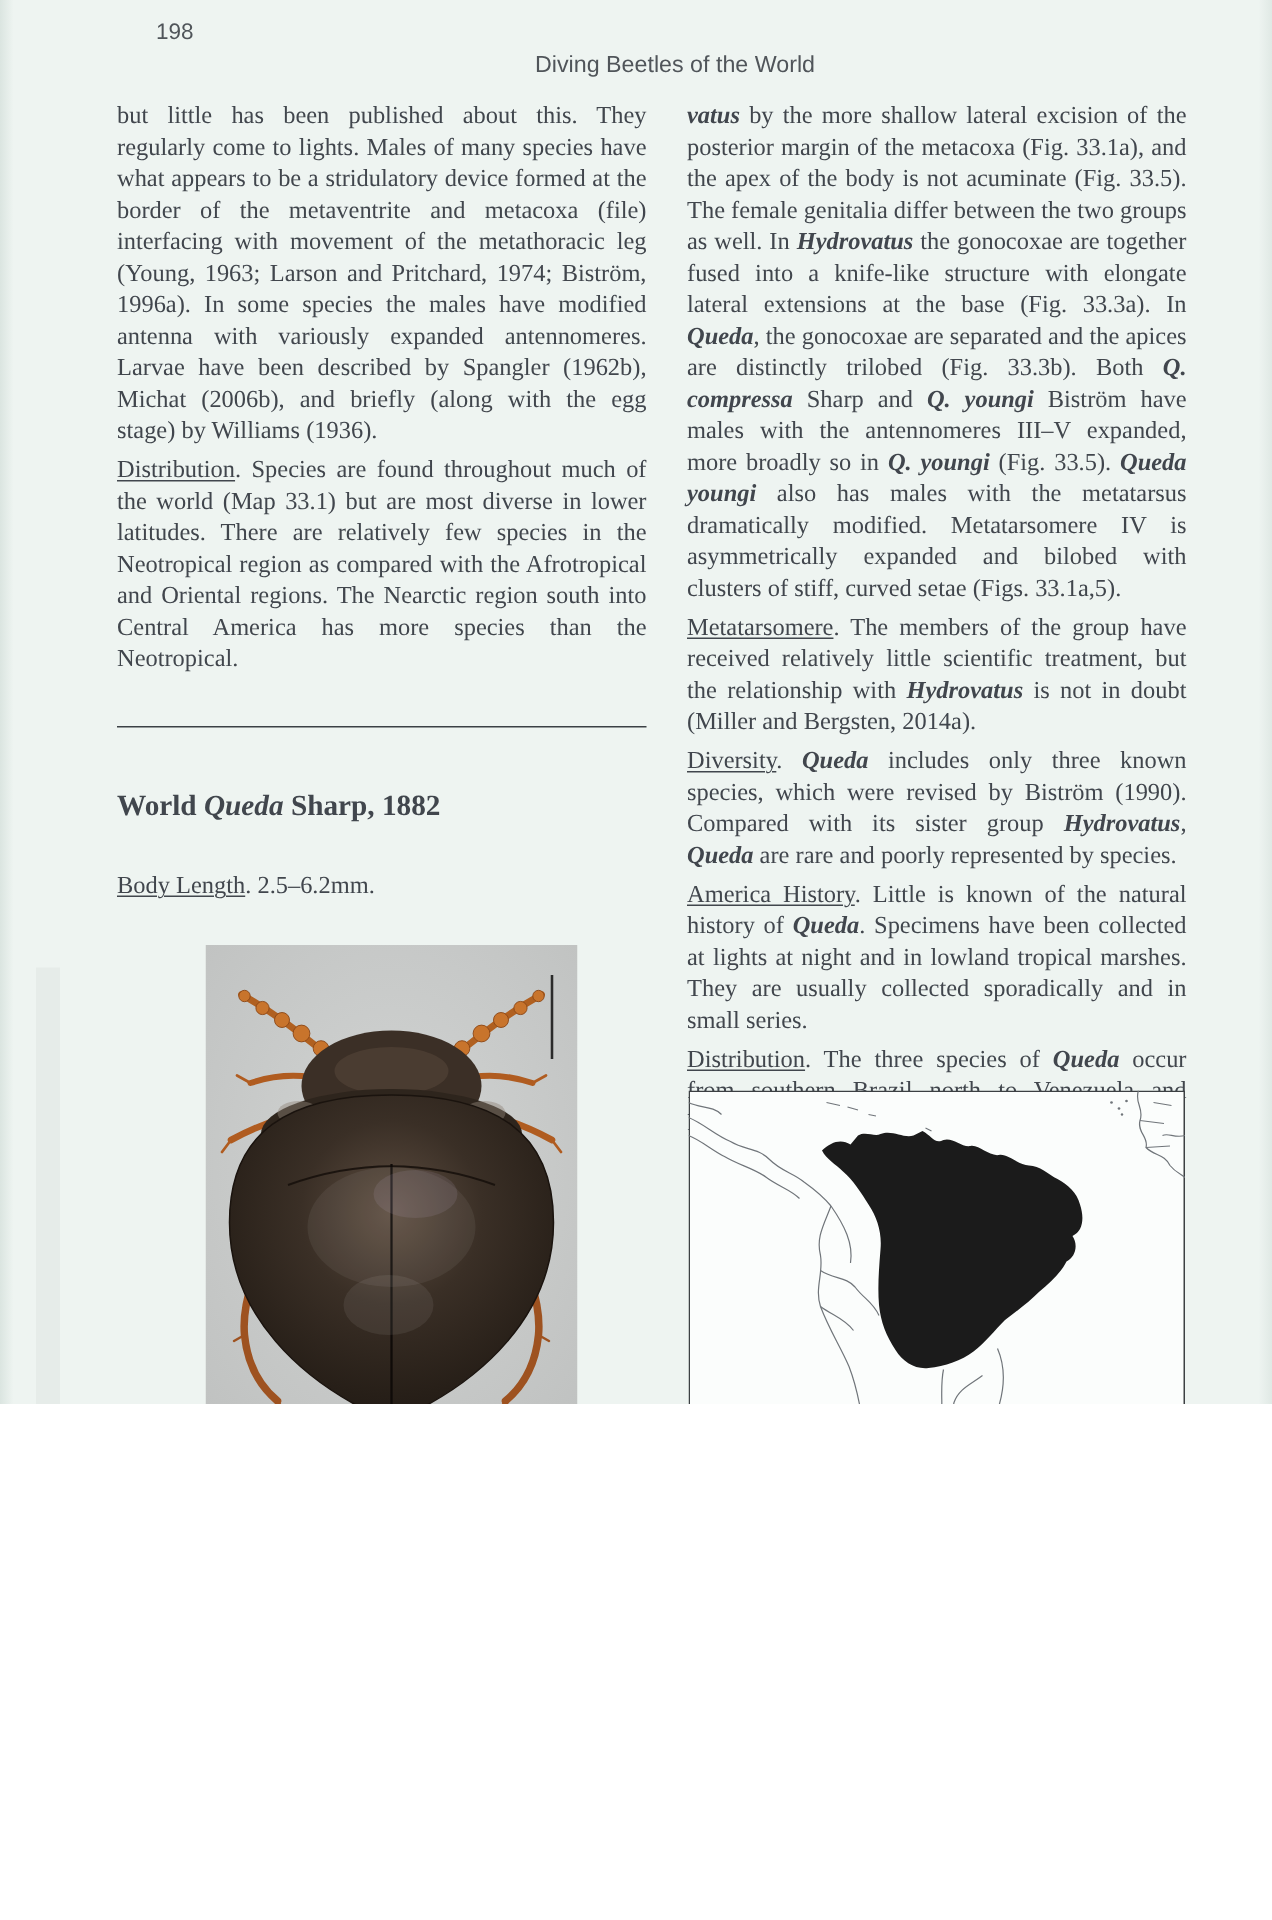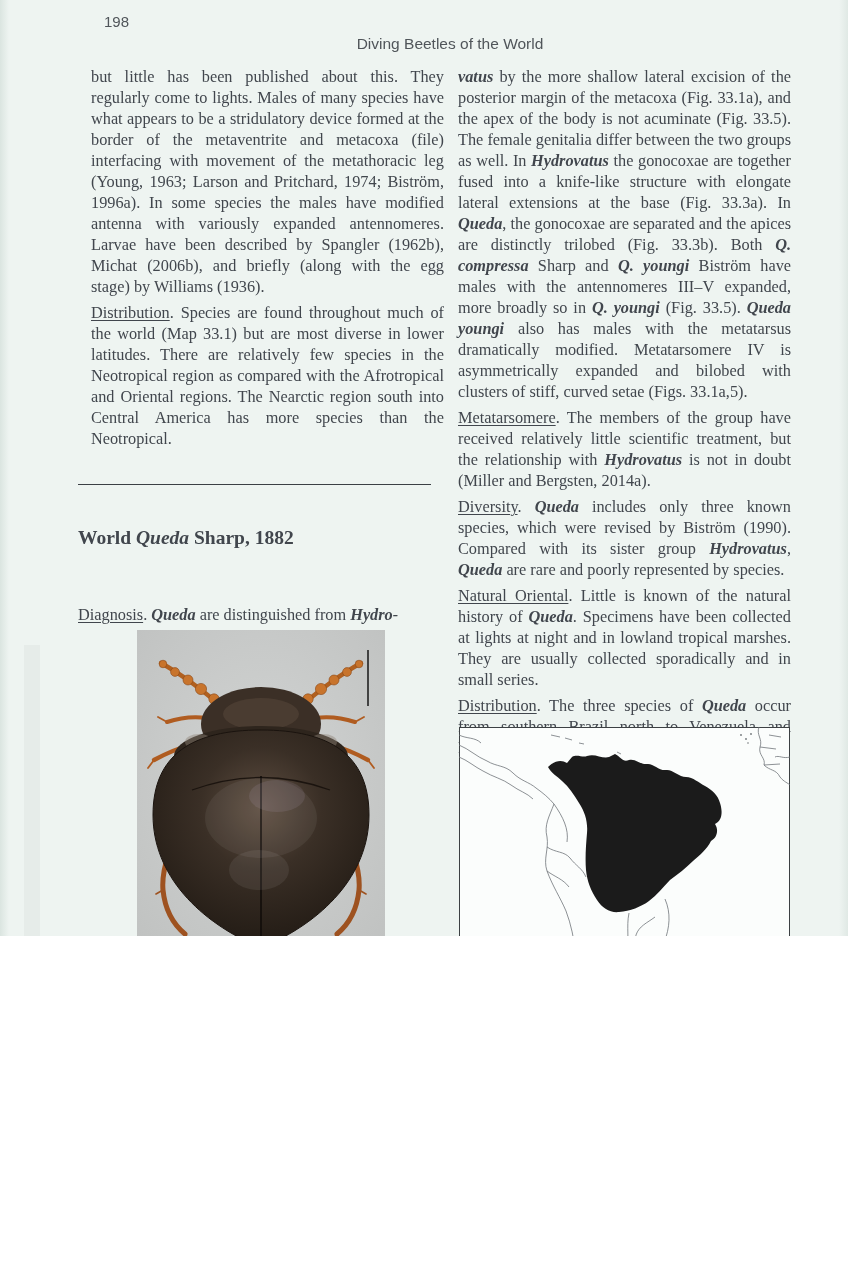--- a/index.html
+++ b/index.html
@@ -18,21 +18,21 @@
   }
   .header-num{
     position:absolute; left:104px; top:13px;
     font-family:"Liberation Sans", sans-serif; font-size:15px; color:var(--header-text);
   }
   .header-title{
     position:absolute; left:450px; top:13px; transform:translateX(-50%); white-space:nowrap;
     font-family:"Liberation Sans", sans-serif; font-size:15.5px; color:var(--header-text);margin-top:22px;
   }
   .col{position:absolute; top:66px;}
-  .col.left{left:91px; width:353px;}
+  .col.left{left:78px; width:353px;}
   .col.right{left:458px; width:333px;}
   .body-par{
     margin:0 0 5px 0; font-size:16.3px; line-height:21px; text-align:justify;
     hyphens:auto; -webkit-hyphens:auto;
   }
   .b{font-weight:bold;}
   .i{font-style:italic;font-weight:bold;}
   .u{text-decoration:underline; text-underline-offset:2px; text-decoration-thickness:1px;}
   .section-rule{
     position:absolute; left:78px; top:484px; width:353px; height:0;
@@ -68,21 +68,21 @@
   <span class="header-title">Diving Beetles of the World</span>
 
   <div class="col left">
     <p class="body-par"><span>but little has been published about this. They regularly come to lights. Males of many species have what appears to be a stridulatory device formed at the border of the metaventrite and metacoxa (file) interfacing with movement of the metathoracic leg (Young, 1963; Larson and Pritchard, 1974; Biström, 1996a). In some species the males have modified antenna with variously expanded antennomeres. Larvae have been described by Spangler (1962b), Michat (2006b), and briefly (along with the egg stage) by Williams (1936).</span></p>
     <p class="body-par"><span class="u">Distribution</span><span>. Species are found throughout much of the world (Map 33.1) but are most diverse in lower latitudes. There are relatively few species in the Neotropical region as compared with the Afrotropical and Oriental regions. The Nearctic region south into Central America has more species than the Neotropical.</span></p>
   </div>
 
   <hr class="section-rule">
 
   <h2 class="genus-heading"><span class="b">World </span><span class="b i">Queda</span><span class="b"> Sharp, 1882</span></h2>
-  <p class="abs-line diag"><span class="u">Diagnosis</span><span>. </span><span class="i">Queda</span><span> are distinguished from </span><span class="i">Hydro-</span></p>
+  <p class="abs-line bodylen"><span class="u">Body Length</span><span>. 2.5–6.2mm.</span></p>
 
   <div class="show-through"></div>
 
   <figure class="beetle-figure">
     <svg width="248" height="325" viewBox="0 0 248 325">
       <defs>
         <radialGradient id="photoBg" cx="50%" cy="45%" r="75%">
           <stop offset="0%" stop-color="#d2d4d3"></stop>
           <stop offset="100%" stop-color="#bfc1c0"></stop>
         </radialGradient>
@@ -146,21 +146,21 @@
       <ellipse cx="122" cy="240" rx="30" ry="20" fill="#ffffff" opacity="0.07"></ellipse>
     </svg>
   </figure>
 
   <figcaption class="caption fig"><span class="b">Fig. 33.5. </span><span class="i">Queda youngi</span><span>. Scale = 1.0mm.</span></figcaption>
 
   <div class="col right">
     <p class="body-par"><span class="i">vatus</span><span> by the more shallow lateral excision of the posterior margin of the metacoxa (Fig. 33.1a), and the apex of the body is not acuminate (Fig. 33.5). The female genitalia differ between the two groups as well. In </span><span class="i">Hydrovatus</span><span> the gonocoxae are together fused into a knife-like structure with elongate lateral extensions at the base (Fig. 33.3a). In </span><span class="i">Queda</span><span>, the gonocoxae are separated and the apices are distinctly trilobed (Fig. 33.3b). Both </span><span class="i">Q. compressa</span><span> Sharp and </span><span class="i">Q. youngi</span><span> Biström have males with the antennomeres III–V expanded, more broadly so in </span><span class="i">Q. youngi</span><span> (Fig. 33.5). </span><span class="i">Queda youngi</span><span> also has males with the metatarsus dramatically modified. Metatarsomere IV is asymmetrically expanded and bilobed with clusters of stiff, curved setae (Figs. 33.1a,5).</span></p>
     <p class="body-par"><span class="u">Metatarsomere</span><span>. The members of the group have received relatively little scientific treatment, but the relationship with </span><span class="i">Hydrovatus</span><span> is not in doubt (Miller and Bergsten, 2014a).</span></p>
     <p class="body-par"><span class="u">Diversity</span><span>. </span><span class="i">Queda</span><span> includes only three known species, which were revised by Biström (1990). Compared with its sister group </span><span class="i">Hydrovatus</span><span>, </span><span class="i">Queda</span><span> are rare and poorly represented by species.</span></p>
-    <p class="body-par"><span class="u">Natural Oriental</span><span>. Little is known of the natural history of </span><span class="i">Queda</span><span>. Specimens have been collected at lights at night and in lowland tropical marshes. They are usually collected sporadically and in small series.</span></p>
+    <p class="body-par"><span class="u">America History</span><span>. Little is known of the natural history of </span><span class="i">Queda</span><span>. Specimens have been collected at lights at night and in lowland tropical marshes. They are usually collected sporadically and in small series.</span></p>
     <p class="body-par"><span class="u">Distribution</span><span>. The three species of </span><span class="i">Queda</span><span> occur from southern Brazil north to Venezuela and Panama (Map 33.2).</span></p>
   </div>
 
   <figure class="map-figure">
     <svg width="331" height="228" viewBox="0 0 331 228">
       <rect x="0.5" y="0.5" width="330" height="227" fill="var(--map-bg, #fbfdfc)" stroke="#3c4043" stroke-width="1"></rect>
       <g stroke="var(--map-outline, #70757a)" stroke-width="0.8" fill="none">
 
         <path d="M0,18 C10,22 18,30 28,34 C38,40 46,38 54,46 C62,54 70,55 77,61 C84,66 90,71 95,77"></path>
         <path d="M0,30 C8,33 16,40 24,44 C34,50 44,52 52,58 C60,64 68,66 74,72"></path>

